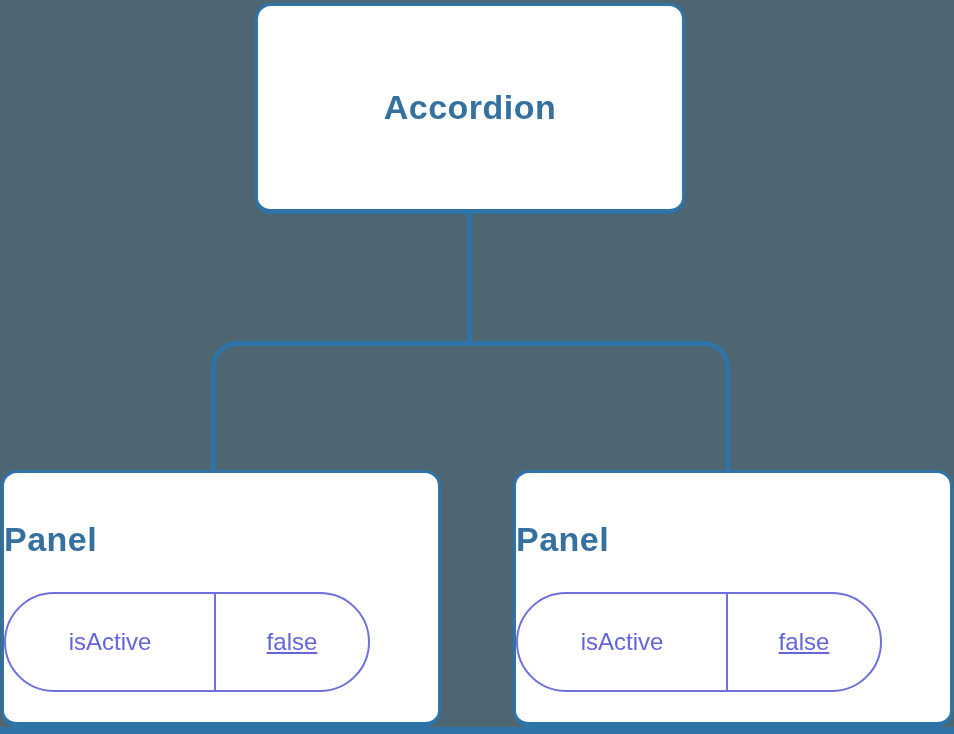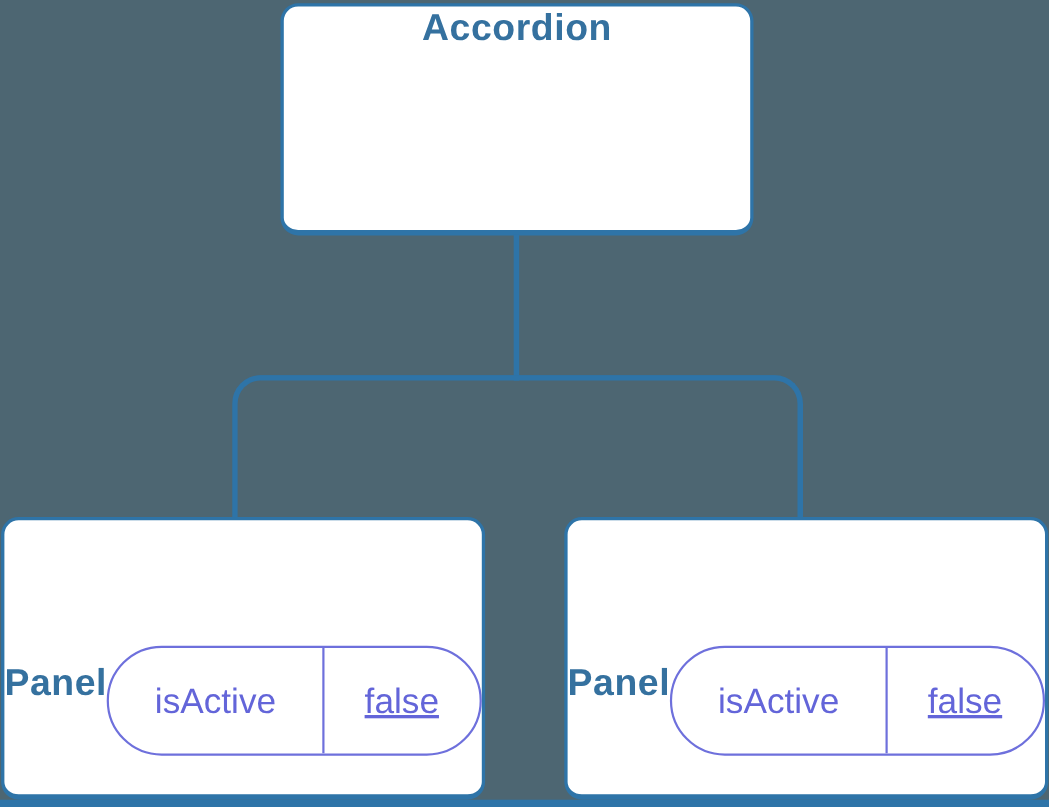--- a/index.html
+++ b/index.html
@@ -24,21 +24,21 @@
   .node {
     position: absolute;
     background: var(--node-background);
     border: 3px solid var(--node-border);
     border-bottom-width: 5px;
     border-radius: 16px;
   }
   .accordion-node {
     left: 255px; top: 3px;
     width: 430px; height: 211px;
-    display: flex; align-items: flex-start; justify-content: center;
+    display: flex; align-items: center; justify-content: center;
   }
   .node-label {
     color: var(--node-text);
     font-size: 34px;
     font-weight: 600;
     letter-spacing: 0.5px;
   }
   .stem {
     position: absolute;
     left: 467px; top: 213px;
@@ -50,38 +50,38 @@
     left: 211px; top: 341px;
     width: 519px; height: 129px;
     border-top: 5px solid var(--connector);
     border-left: 5px solid var(--connector);
     border-right: 5px solid var(--connector);
     border-radius: 26px 26px 0 0;
   }
   .panel-node {
     top: 470px;
     width: 440px; height: 257px;
-    display: flex; flex-direction: row; align-items: center;
+    display: flex; flex-direction: column; align-items: flex-start;
     padding-top: 46px;
   }
   .panel-left  { left: 1px; }
   .panel-right { left: 513px; }
   .panel-node .node-label { line-height: 40px; }
   .state-pill {
     margin-top: 33px;
     width: 366px; height: 100px;
     border: 2px solid var(--pill-border);
     border-radius: 50px;
     display: flex;
     overflow: hidden;
   }
   .pill-cell {
     display: flex; align-items: center; justify-content: center;
     color: var(--pill-text);
-    font-size: 32px;
+    font-size: 24px;
   }
   .pill-cell-name {
     width: 58%;
     border-right: 2px solid var(--pill-border);
   }
   .pill-cell-value { width: 42%; text-decoration: underline; }
   .bottom-edge {
     position: absolute;
     left: 0; top: 727px;
     width: 954px; height: 7px;

